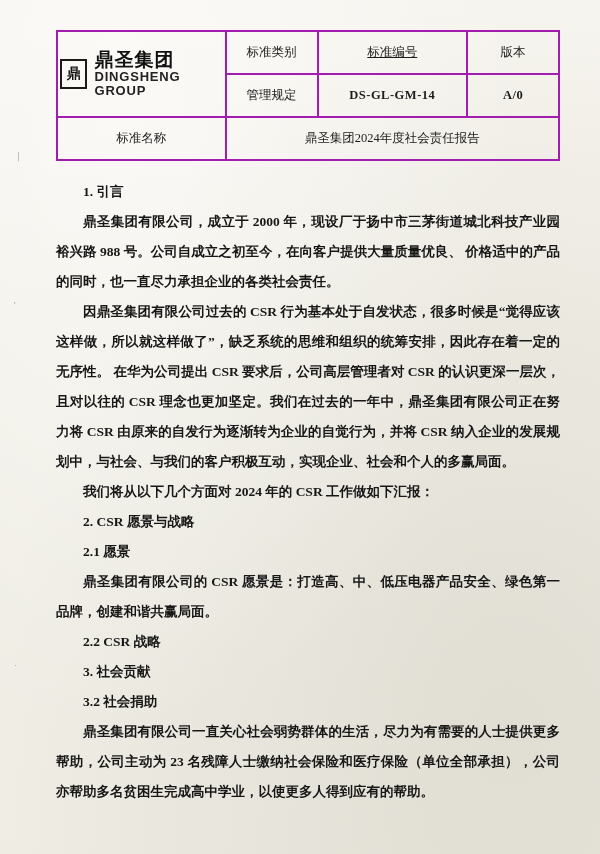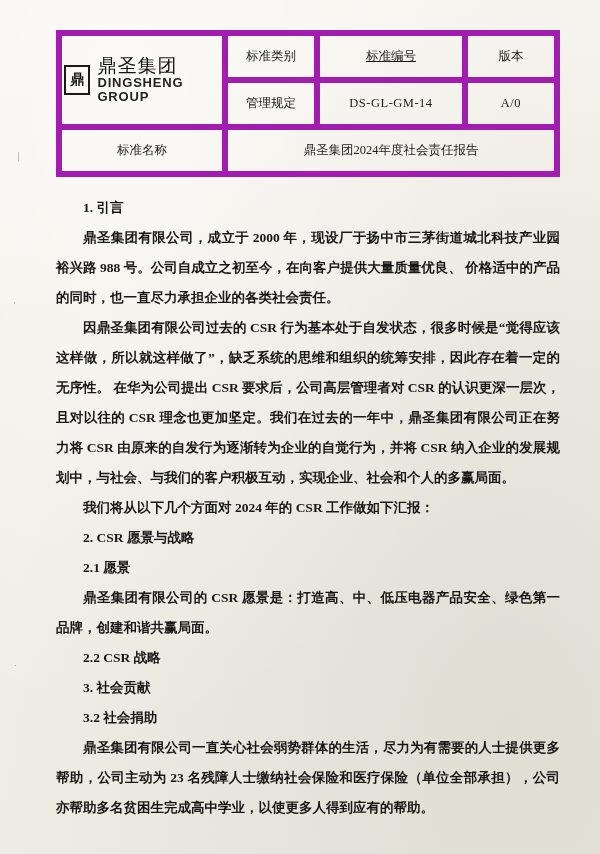--- a/index.html
+++ b/index.html
@@ -38,21 +38,21 @@
   }
 
   
   table.header-table {
     width: 100%;
     border-collapse: collapse;
     table-layout: fixed;
     margin-top: 2px;
   }
   table.header-table td {
-    border: 6px solid #a21caf;
+    border: 2px solid #a21caf;
     text-align: center;
     vertical-align: middle;
     font-size: 12.5px;
     color: #1c1c1c;
     padding: 12px 2px;
     font-family: "Liberation Serif", serif;
   }
   td.logo-cell {
     padding: 4px 6px;
     width: 34%;
@@ -72,38 +72,39 @@
     justify-content: center;
     font-size: 14px;
     font-weight: bold;
     color: #111;
     line-height: 1;
     font-family: "Liberation Serif", serif;
   }
   .logo-text { text-align: left; line-height: 1.05; }
   .logo-cn {
     font-size: 19px;
-    font-weight: normal;
+    font-weight: bold;
     letter-spacing: 1px;
     color: #111;
   }
   .logo-en {
     font-size: 13px;
     letter-spacing: 0.8px;
     color: #222;
     font-family: "Liberation Sans", sans-serif;
     font-weight: bold;
   }
   .cell-label { width: 18%; }
   .cell-no { width: 30%; text-decoration: underline; }
   .cell-ver { width: 18%; }
   .mono {
     font-family: "Liberation Mono", monospace;
     font-size: 12px;
     letter-spacing: 0.5px;
+    font-weight: bold;
   }
 
   
   .body-text {
     margin-top: 16px;
     font-size: 13.5px;
     line-height: 30px;
     color: #171717;
     text-align: justify;
   }

